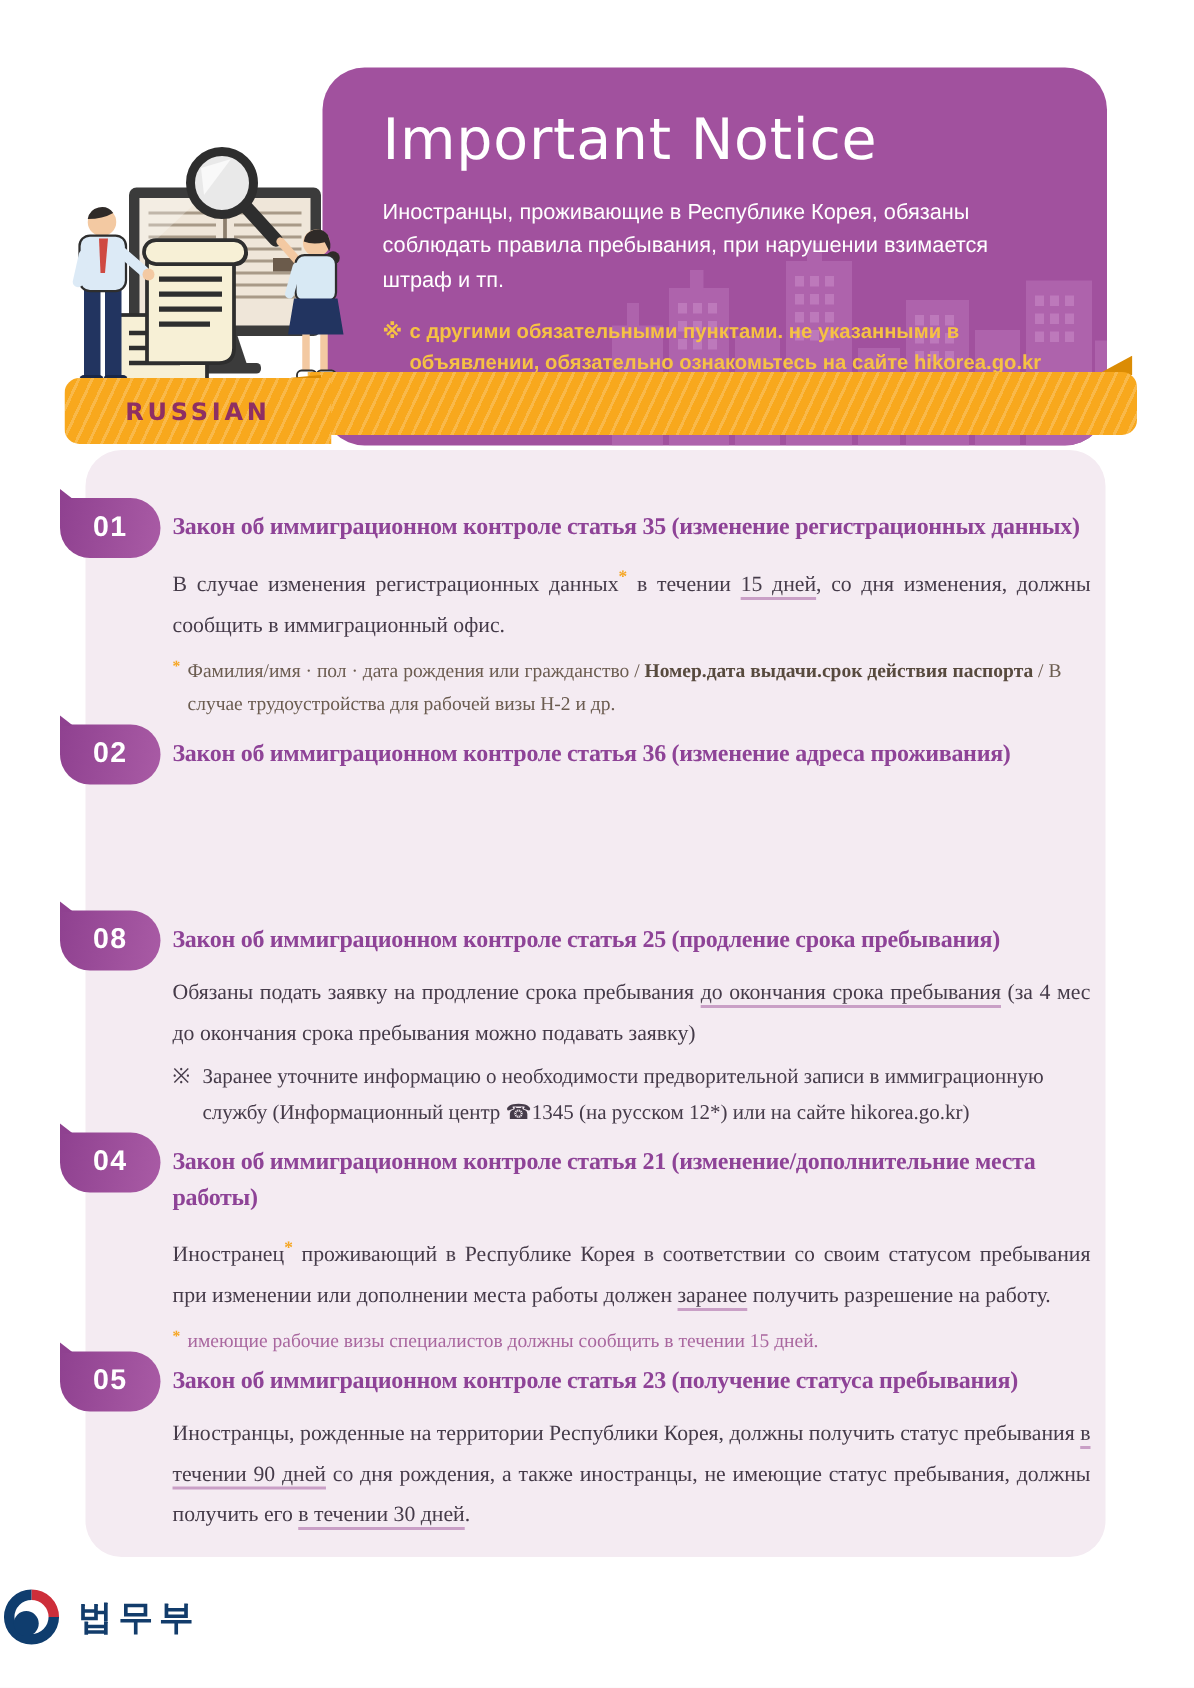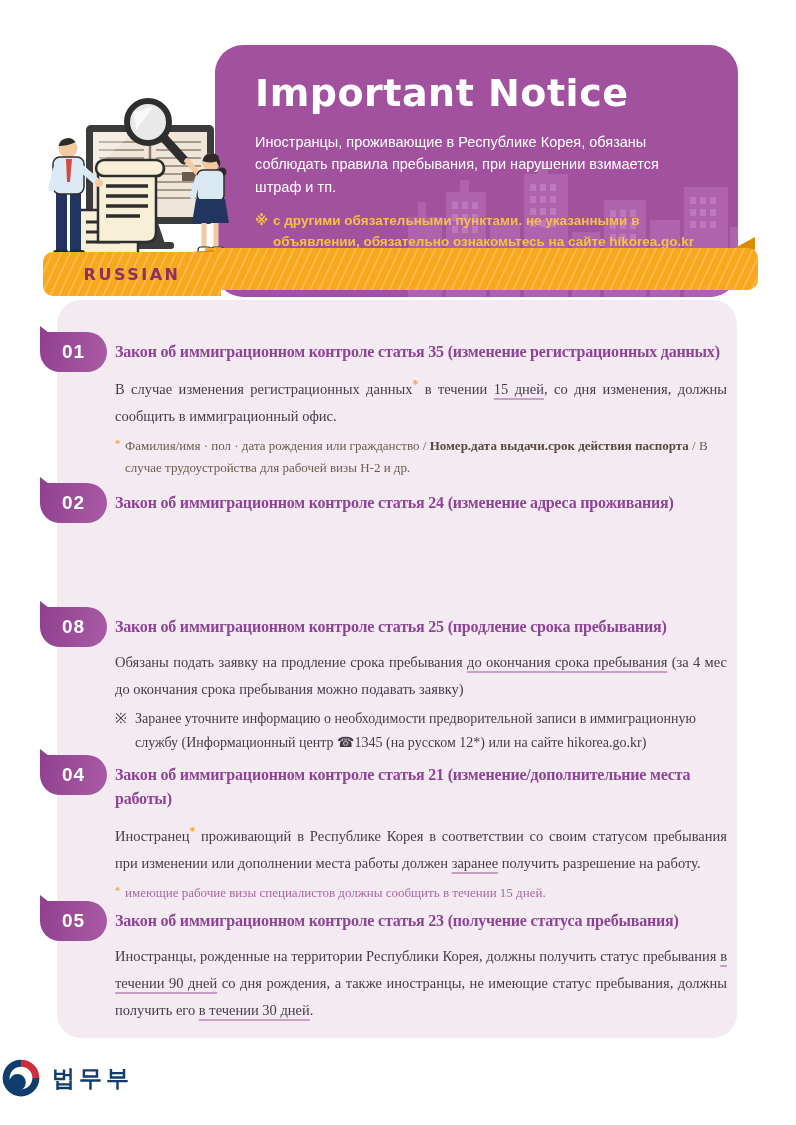--- a/index.html
+++ b/index.html
@@ -4,21 +4,21 @@
 <style>
   html,body{margin:0;padding:0;background:#ffffff;}
   .page{position:relative;width:796px;height:1125px;background:#ffffff;overflow:hidden;
         font-family:"Liberation Sans","DejaVu Sans",sans-serif;}
 
   
   .header-box{position:absolute;left:215px;top:45px;width:523px;height:252px;
               background:#a1519e;border-radius:28px;z-index:1;overflow:hidden;}
   .skyline{position:absolute;right:0;bottom:0;z-index:0;}
   .header-inner{position:relative;z-index:1;padding:26px 38px 0 40px;}
-  .header-title{margin:0;color:#ffffff;font-size:38px;font-weight:700;letter-spacing:0.5px;
+  .header-title{margin:0;color:#ffffff;font-size:38px;font-weight:400;letter-spacing:0.5px;
                 font-family:"DejaVu Sans","Liberation Sans",sans-serif;}
   .header-intro{margin:16px 0 0 0;color:#ffffff;font-size:14.5px;line-height:1.55;width:452px;}
   .header-note{display:flex;margin-top:13px;width:462px;color:#f6c243;font-weight:700;
                font-size:13.5px;line-height:1.55;}
   .header-note .marker{flex:0 0 18px;}
   .illu{position:absolute;left:36px;top:98px;width:202px;height:170px;z-index:2;}
 
   
   .ribbon-band{position:absolute;left:205px;top:248px;width:553px;height:42px;z-index:3;
      background:#f8a81d;border-radius:0 10px 10px 0;
@@ -248,21 +248,21 @@
             <span><span>Фамилия/имя · пол · дата рождения или гражданство / </span><span class="bold">Номер.дата выдачи.срок действия паспорта</span><span> / В случае трудоустройства для рабочей визы H-2 и др.</span></span>
           </p>
       </div>
     </section>
 
     <section class="sec" style="top:183px">
       <div class="badge">
         <span>02</span>
       </div>
       <div class="sec-text">
-        <h2 class="sec-title">Закон об иммиграционном контроле статья 24 (изменение адреса проживания)</h2>
+        <h2 class="sec-title">Закон об иммиграционном контроле статья 36 (изменение адреса проживания)</h2>
       </div>
     </section>
 
     <section class="sec" style="top:307px">
       <div class="badge">
         <span>08</span>
       </div>
       <div class="sec-text">
         <h2 class="sec-title">Закон об иммиграционном контроле статья 25 (продление срока пребывания)</h2>
         <p class="sec-body"><span>Обязаны подать заявку на продление срока пребывания </span><span class="u">до окончания срока пребывания</span><span> (за 4 мес до окончания срока пребывания можно подавать заявку)</span></p>

